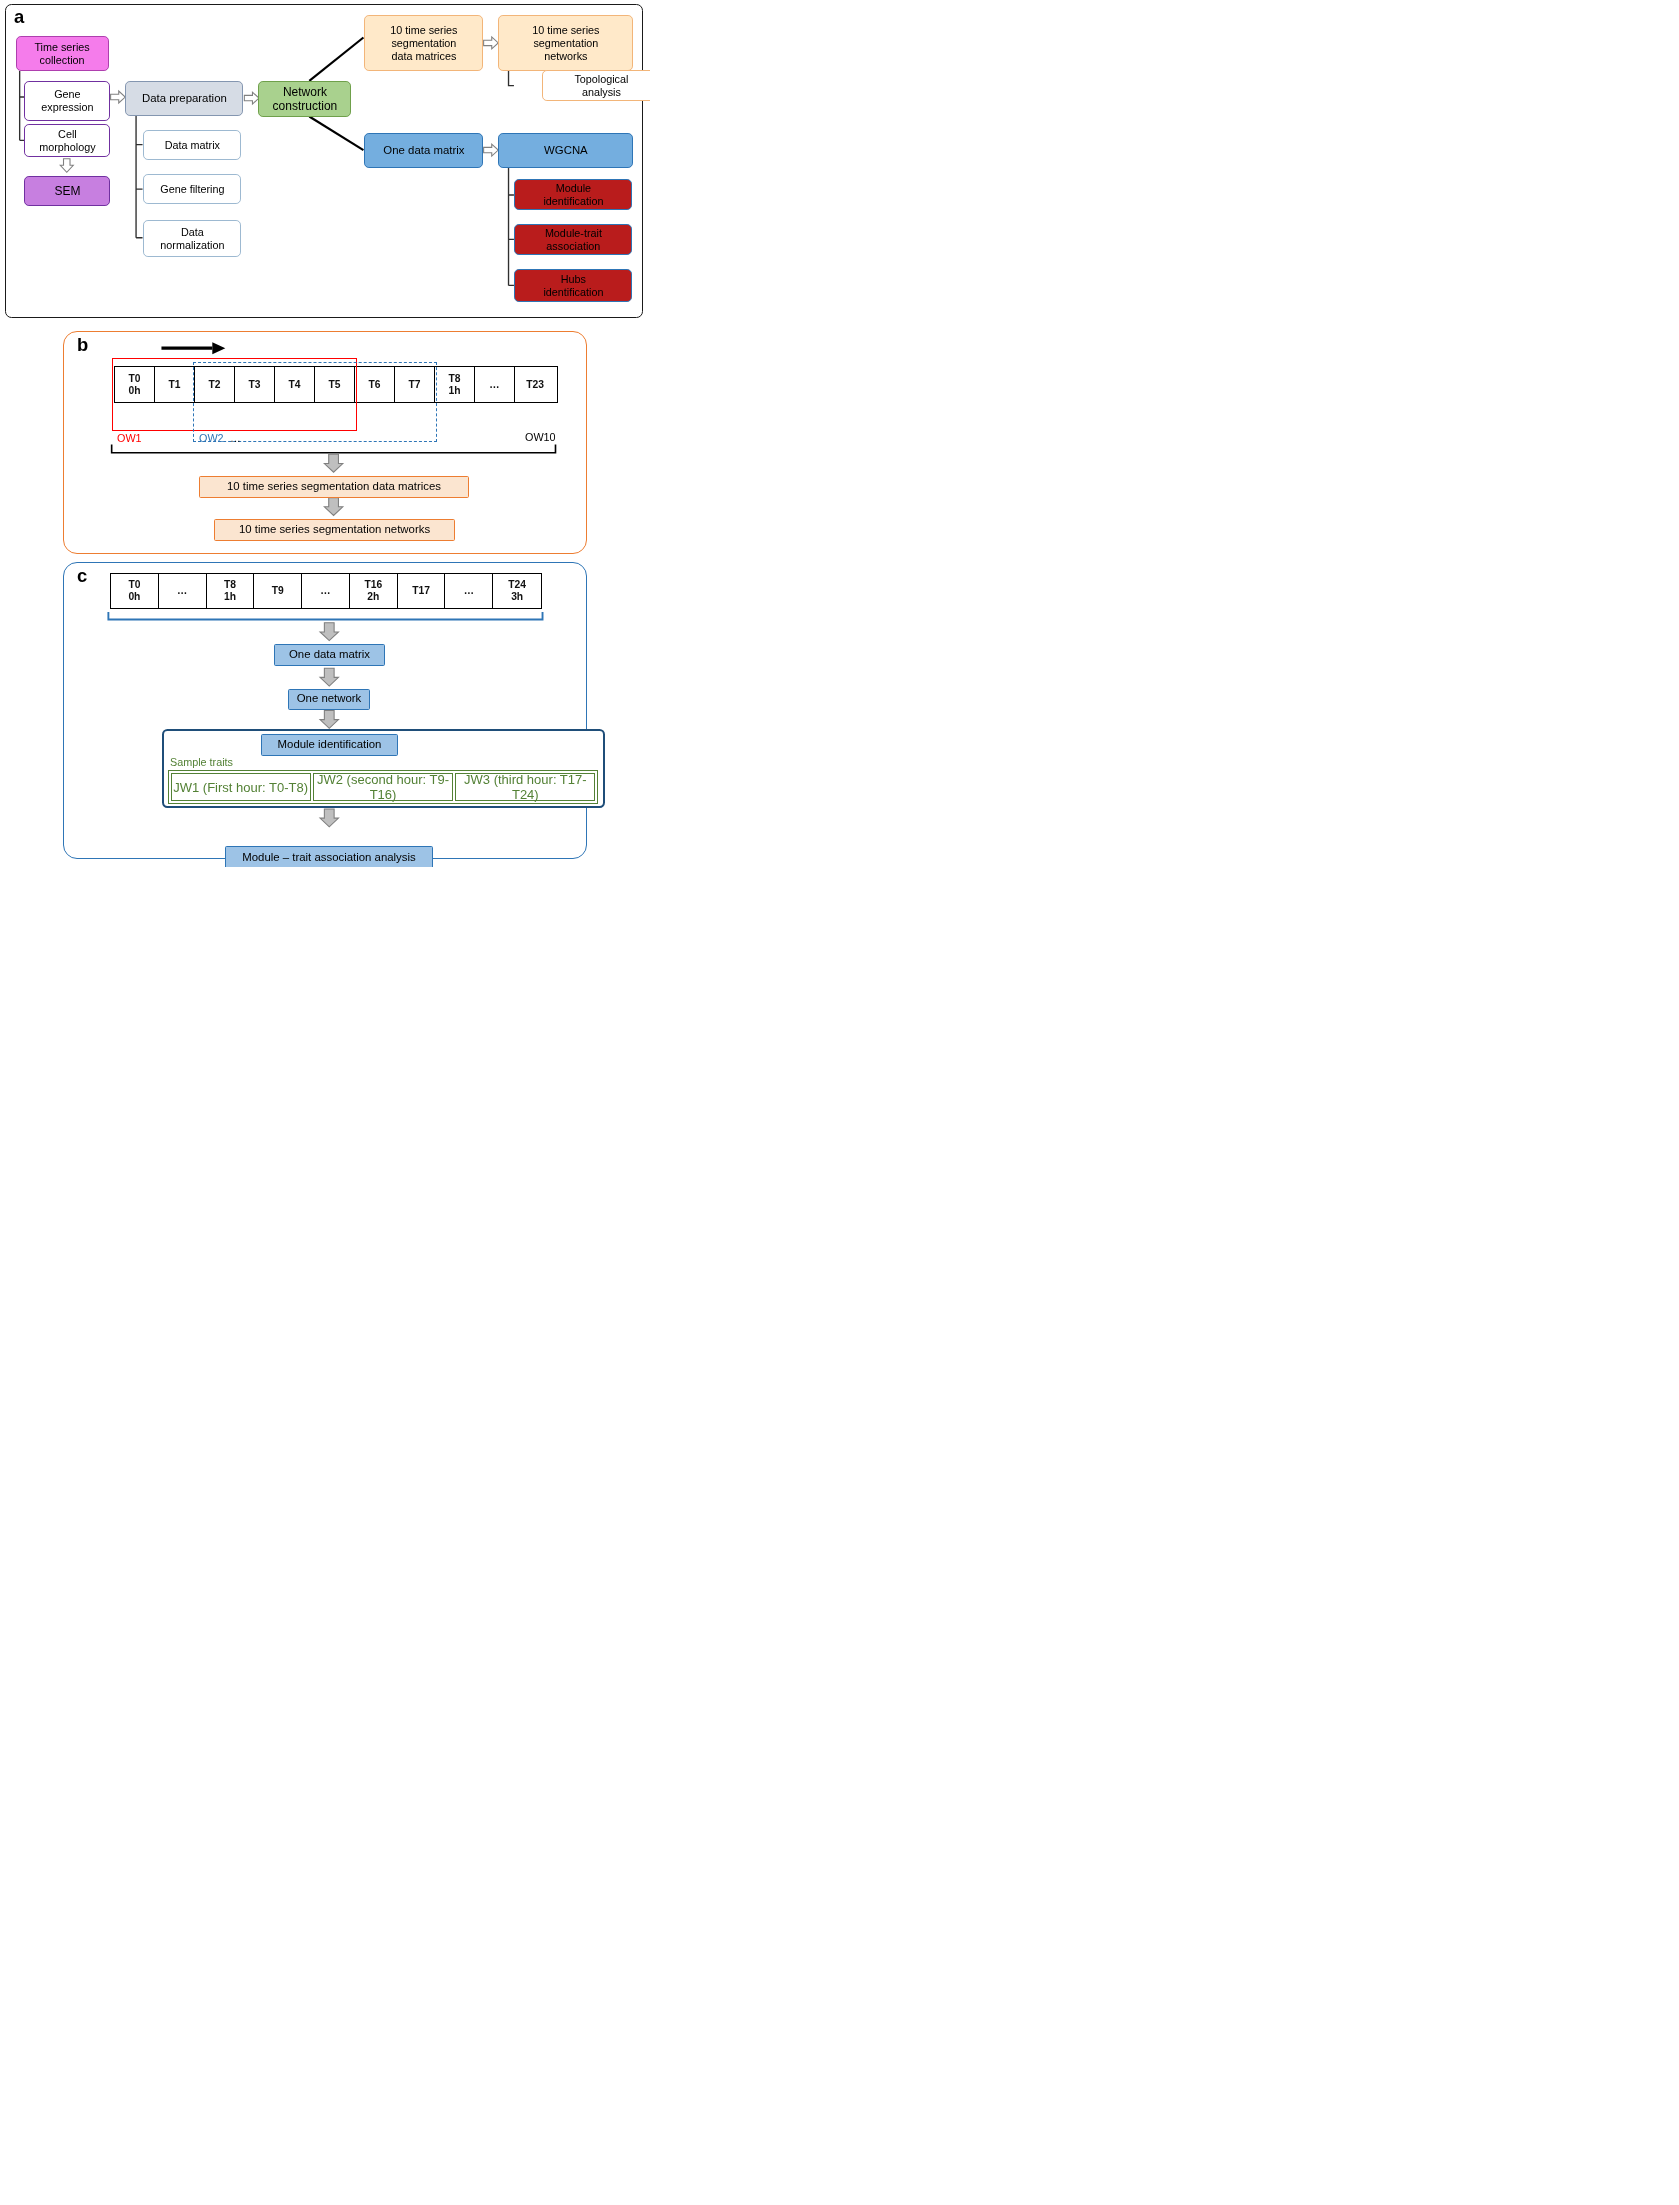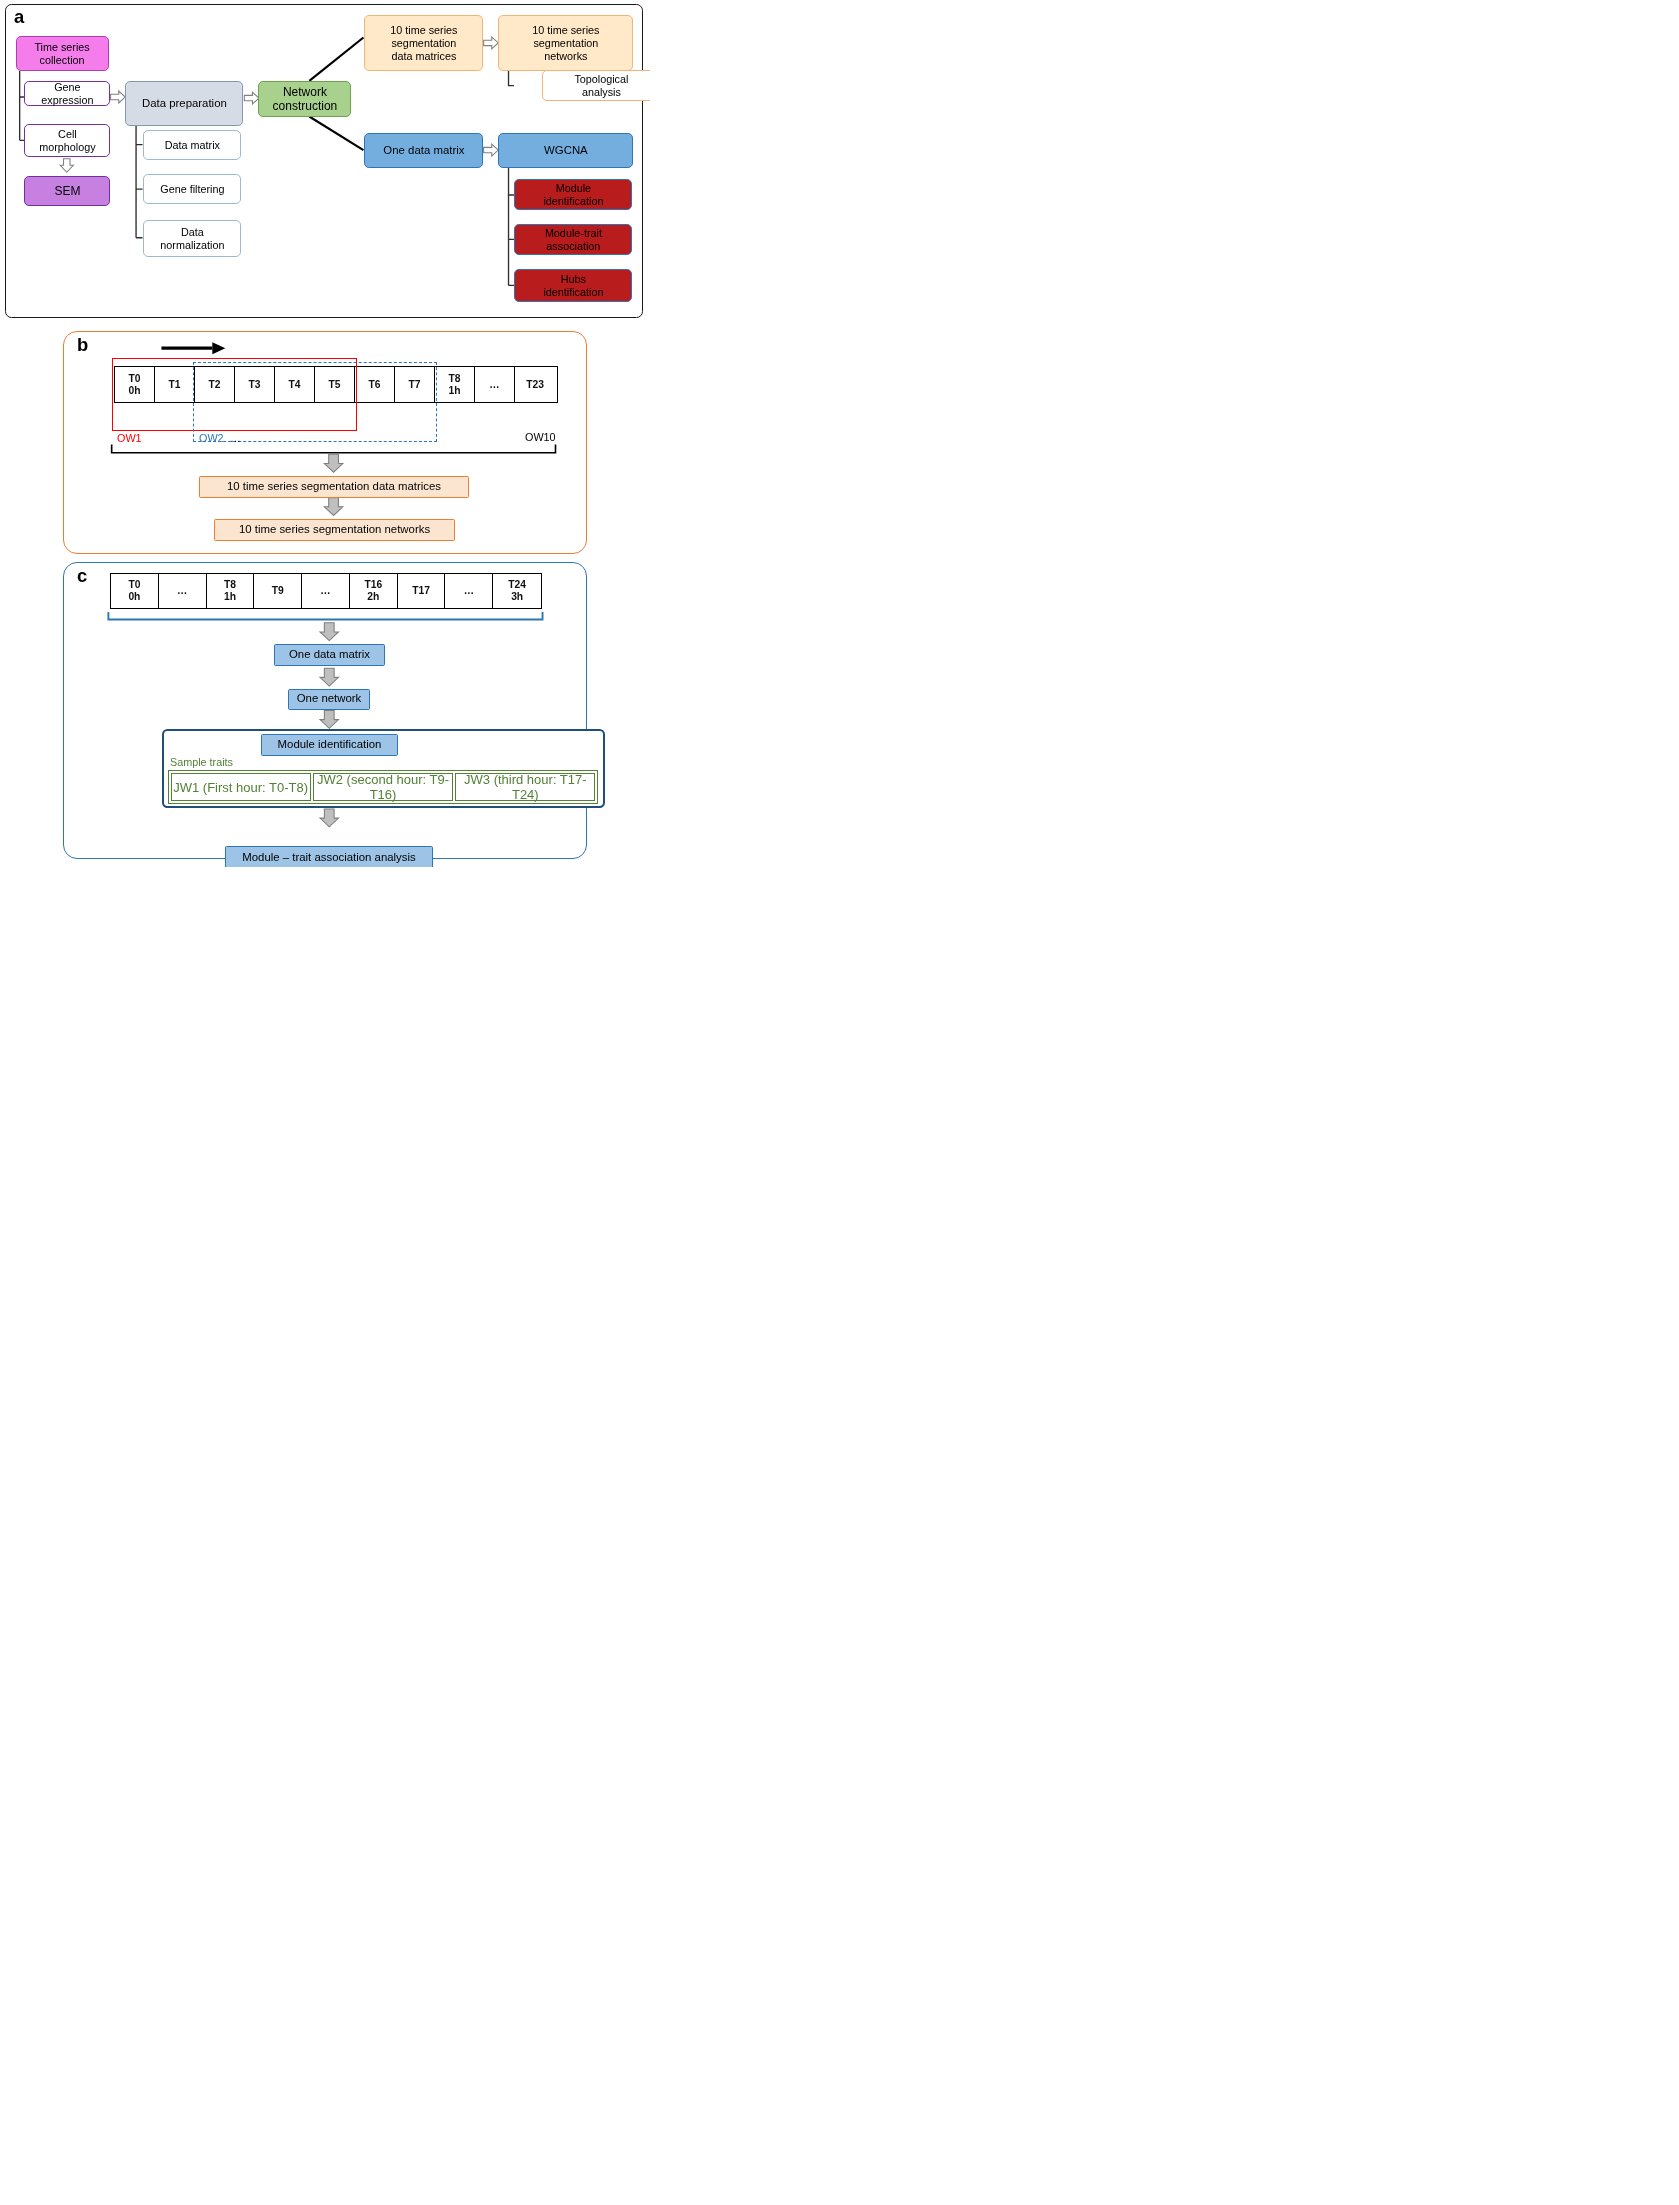--- a/index.html
+++ b/index.html
@@ -67,27 +67,27 @@
 
       <path d="M928,122 L928,149 L938,149" stroke="#2f2f2f" stroke-width="2.5" fill="none"></path>
 
       <polygon points="882,263 897,263 897,257 909,268 897,279 897,273 882,273" fill="#ffffff" stroke="#808080" stroke-width="2"></polygon>
 
       <path d="M928,300 L928,518 M928,351 L938,351 M928,433 L938,433 M928,518 L938,518" stroke="#2f2f2f" stroke-width="2.5" fill="none"></path>
     </svg>
 
     <div class="box fill-magenta" style="left:9.2px; top:31px; width:93px; height:35px;">Time series
 collection</div>
-    <div class="box border-purple" style="left:18px; top:76px; width:86px; height:25px;">Gene
+    <div class="box border-purple" style="left:18px; top:76px; width:86px; height:40px;">Gene
 expression</div>
     <div class="box border-purple" style="left:18px; top:119px; width:86px; height:32.5px;">Cell
 morphology</div>
     <div class="box fill-sem" style="left:18px; top:171px; width:86px; height:30px; font-size:12px;">SEM</div>
 
-    <div class="box fill-gray" style="left:119px; top:76px; width:118px; height:45px;">Data preparation</div>
+    <div class="box fill-gray" style="left:119px; top:76px; width:118px; height:35px;">Data preparation</div>
     <div class="box border-steel" style="left:137px; top:125px; width:98px; height:30px;">Data matrix</div>
     <div class="box border-steel" style="left:137px; top:169px; width:98px; height:30px;">Gene filtering</div>
     <div class="box border-steel" style="left:137px; top:215px; width:98px; height:37px;">Data
 normalization</div>
 
     <div class="box fill-green" style="left:252px; top:76px; width:93px; height:36px; font-size:12px;">Network
 construction</div>
 
     <div class="box fill-tan" style="left:358px; top:9.8px; width:119px; height:56px;">10 time series
 segmentation

